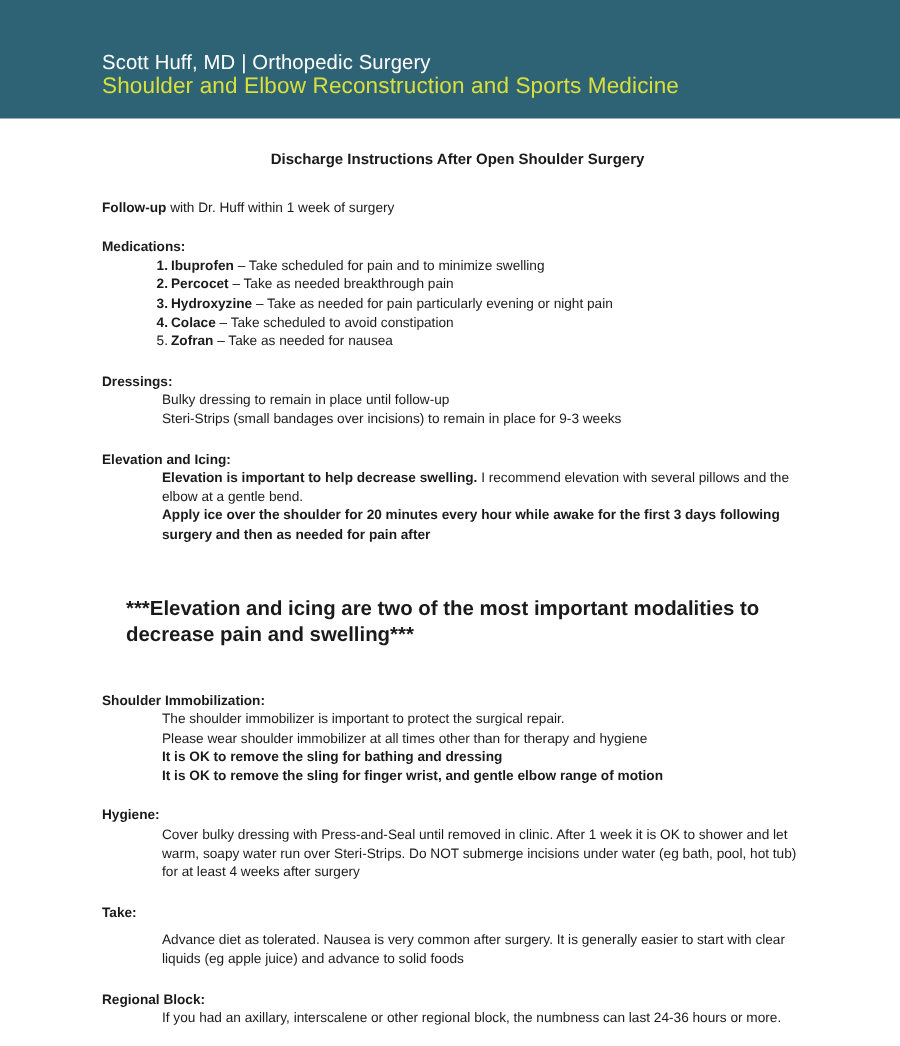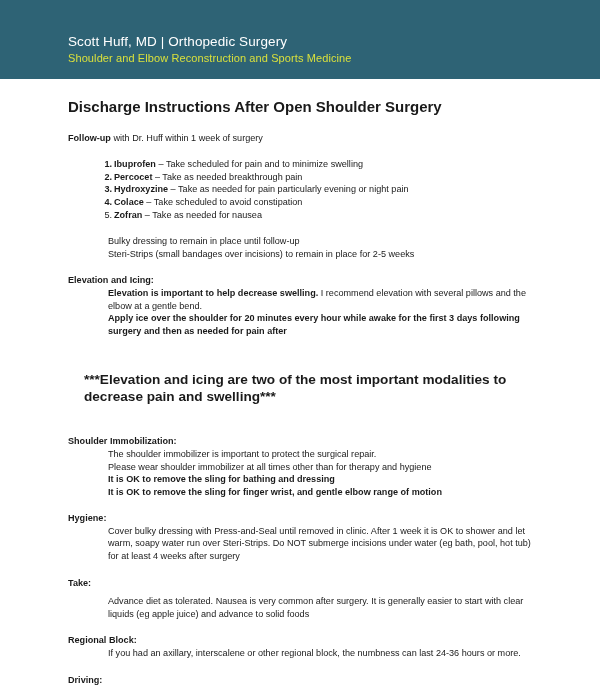--- a/index.html
+++ b/index.html
@@ -30,34 +30,35 @@
   }
   .letterhead-title {
     color: #ffffff;
     font-size: 13.5px;
     line-height: 17px;
     letter-spacing: 0.1px;
     white-space: nowrap;
   }
   .letterhead-subtitle {
     color: #d9e03c;
-    font-size: 11px;
+    font-size: 15px;
     line-height: 16px;
     letter-spacing: 0.1px;
     white-space: nowrap;
   }
   
   .content {
     padding: 0 58px 0 68px;
     font-size: 9.1px;
     line-height: 12.6px;
   }
   .doc-title {
+    text-align: center;
     font-weight: bold;
-    font-size: 15px;
+    font-size: 10px;
     margin-top: 22px;
     margin-bottom: 0;
   }
   .gap-18 { height: 18px; }
   .gap-14 { height: 14px; }
   .gap-12 { height: 12px; }
   .gap-6  { height: 6px; }
 
   .line { margin: 0; }
   .section-head {
@@ -112,42 +113,44 @@
   <div class="content">
 
     <div class="doc-title">Discharge Instructions After Open Shoulder Surgery</div>
 
     <div class="gap-18"></div>
 
     <p class="line"><span class="bold">Follow-up</span><span> with Dr. Huff within 1 week of surgery</span></p>
 
     <div class="gap-14"></div>
 
+    <p class="section-head">Medications:</p>
     <ul class="med-list">
       <li class="med-item">
         <span class="med-num b">1.</span><span class="med-name">Ibuprofen</span><span> – Take scheduled for pain and to minimize swelling</span>
       </li>
       <li class="med-item">
         <span class="med-num b">2.</span><span class="med-name">Percocet</span><span> – Take as needed breakthrough pain</span>
       </li>
       <li class="med-item">
         <span class="med-num b">3.</span><span class="med-name">Hydroxyzine</span><span> – Take as needed for pain particularly evening or night pain</span>
       </li>
       <li class="med-item">
         <span class="med-num b">4.</span><span class="med-name">Colace</span><span> – Take scheduled to avoid constipation</span>
       </li>
       <li class="med-item">
         <span class="med-num">5.</span><span class="med-name">Zofran</span><span> – Take as needed for nausea</span>
       </li>
     </ul>
 
     <div class="gap-14"></div>
 
+    <p class="section-head">Dressings:</p>
     <p class="indent">Bulky dressing to remain in place until follow-up</p>
-    <p class="indent">Steri-Strips (small bandages over incisions) to remain in place for 2-5 weeks</p>
+    <p class="indent">Steri-Strips (small bandages over incisions) to remain in place for 9-3 weeks</p>
 
     <div class="gap-14"></div>
 
     <p class="section-head">Elevation and Icing:</p>
     <p class="indent"><span class="bold">Elevation is important to help decrease swelling.</span><span> I recommend elevation with several pillows and the elbow at a gentle bend.</span></p>
     <p class="indent bold">Apply ice over the shoulder for 20 minutes every hour while awake for the first 3 days following surgery and then as needed for pain after</p>
 
     <div class="gap-18"></div>
 
     <p class="emphasis">***Elevation and icing are two of the most important modalities to decrease pain and swelling***</p>

